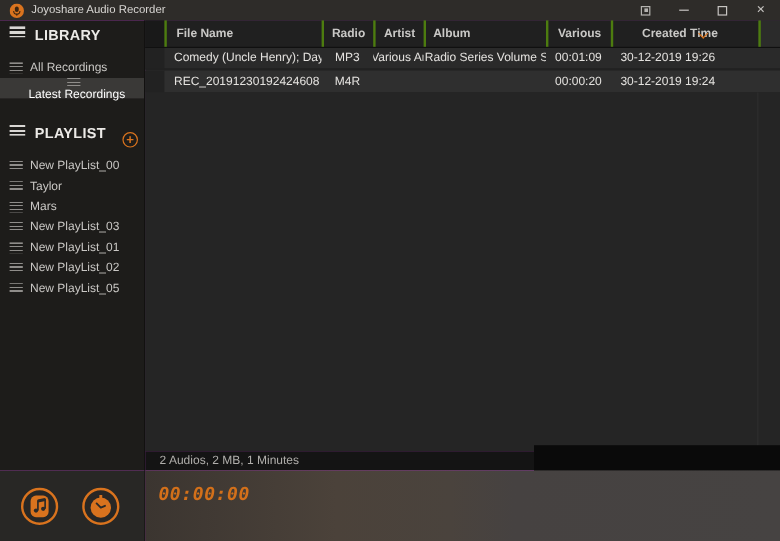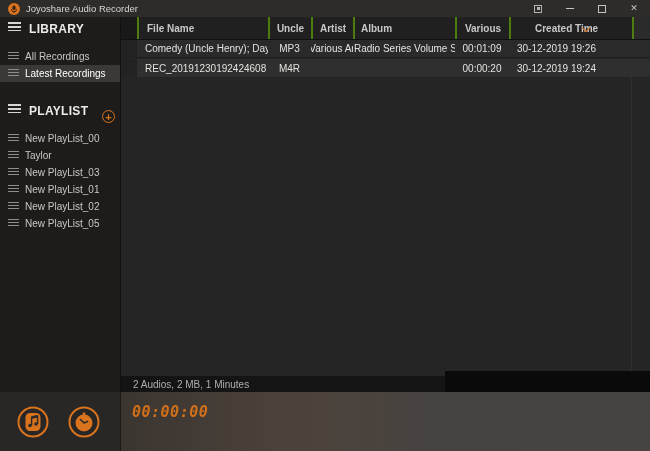--- a/index.html
+++ b/index.html
@@ -39,21 +39,21 @@
     background:repeating-linear-gradient(to bottom,#d8d6d3 0 2px,transparent 2px 4px);
   }
   .ham-small {
     width:11px; height:9px; margin-right:6px; flex:0 0 auto;
     background:repeating-linear-gradient(to bottom,#8f8d8a 0 1px,transparent 1px 3px);
   }
   .side-item {
     display:flex; align-items:center; height:17px; padding-left:8px;
     color:#c9c7c4; font-size:10px; white-space:nowrap; cursor:default;
   }
-  .side-item.selected { background:#3a3937; color:#ffffff; }
+  .side-item.selected { background:#3a3937; color:#ffffff;flex-direction:column; }
   .side-gap { height:22px; }
   .plus-btn {
     position:absolute; right:5px; top:6px; width:13px; height:13px; border-radius:50%;
     border:1.5px solid #d9731e; color:#d9731e; font-size:11px; font-weight:bold;
     display:flex; align-items:center; justify-content:center; line-height:0; background:transparent;
   }
 
   
   .main-area { position:absolute; left:121px; top:17px; width:529px; height:359px; background:#262626; }
   .thead {
@@ -163,41 +163,45 @@
     <div class="side-item">
       <span class="ham-small"></span>
       <span>New PlayList_00</span>
     </div>
     <div class="side-item">
       <span class="ham-small"></span>
       <span>Taylor</span>
     </div>
     <div class="side-item">
       <span class="ham-small"></span>
+      <span>Mars</span>
+    </div>
+    <div class="side-item">
+      <span class="ham-small"></span>
       <span>New PlayList_03</span>
     </div>
     <div class="side-item">
       <span class="ham-small"></span>
       <span>New PlayList_01</span>
     </div>
     <div class="side-item">
       <span class="ham-small"></span>
       <span>New PlayList_02</span>
     </div>
     <div class="side-item">
       <span class="ham-small"></span>
       <span>New PlayList_05</span>
     </div>
   </aside>
 
   <div class="main-area">
     <div class="thead">
       <div class="cell c-icon"></div>
       <div class="cell c-file">File Name</div>
-      <div class="cell c-format">Uncle</div>
+      <div class="cell c-format">Radio</div>
       <div class="cell c-artist">Artist</div>
       <div class="cell c-album">Album</div>
       <div class="cell c-dur">Various</div>
       <div class="cell c-created">
         <span>Created Time</span>
         <span class="sort-chevron"></span>
       </div>
       <div class="cell c-gutter"></div>
     </div>
 

